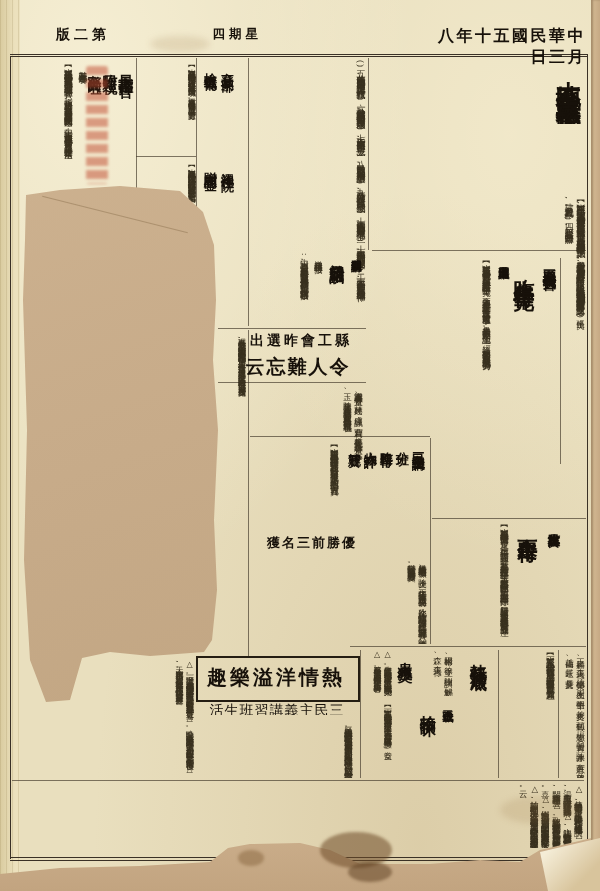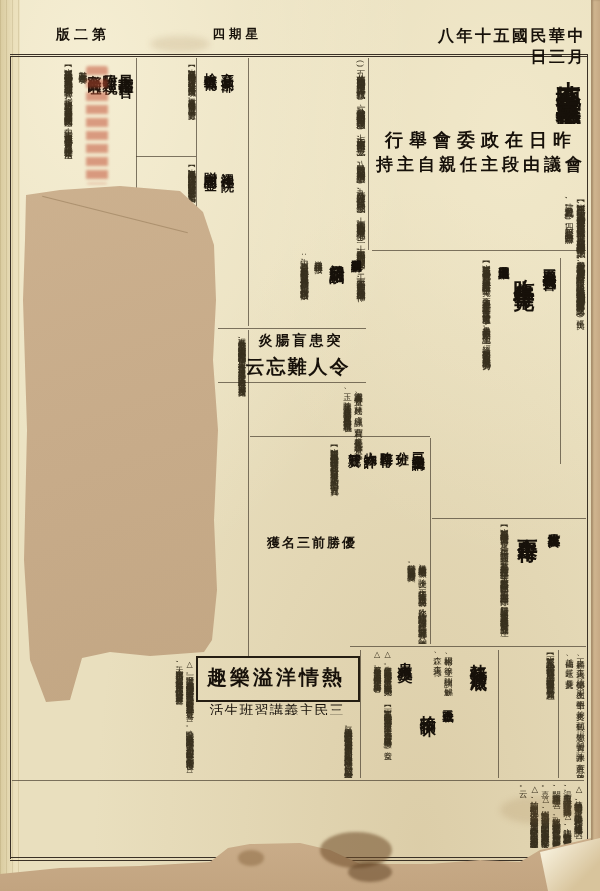--- a/index.html
+++ b/index.html
@@ -60,22 +60,20 @@
 
   <div class="binding"></div>
 
   <div class="abs hl rtl" style="left:424px;top:26px;width:162px;font-size:16px;letter-spacing:2.5px;text-align:right;z-index:2;">中華民國五十年八月三日</div>
   <div class="abs hl rtl" style="left:200px;top:26px;width:62px;font-size:12.5px;letter-spacing:4px;z-index:2;">星期四</div>
   <div class="abs hl rtl" style="left:52px;top:26px;width:58px;font-size:14px;letter-spacing:4px;z-index:2;">第二版</div>
 
   <div class="frame"></div>
 
   <div class="txt v hl" style="left:376px;top:60px;width:210px;height:64px;font-size:25px;line-height:35px;letter-spacing:4px;">本地區黨政軍擴大聯席會報</div>
-  <div class="txt hl rtl" style="left:376px;top:128px;width:210px;height:23px;font-size:18px;letter-spacing:6px;text-align:center;">昨日在政委會舉行</div>
-  <div class="txt hl rtl" style="left:376px;top:153px;width:210px;height:22px;font-size:17px;letter-spacing:4px;text-align:center;">會議由段主任親自主持</div>
   <div class="txt vbody" style="left:376px;top:196px;width:210px;height:120px;font-size:9px;">【本報訊】昨日下午三時,本地區黨政軍擴大聯席會報在政委會舉行,會議由段主任親自主持,各單位主官均出席,會報中並曾熱烈討論急待辦理事項,決議如下:(一)學齡兒童入學率,下半年希望達到百分之百。(二)萬安地區民防隊應加強編組,每月檢查一次。(三)民眾公墓應早日興建,定於九月一日動工。(四)示範村之設立,應即籌辦。</div>
   <div class="txt vbody" style="left:250px;top:60px;width:116px;height:264px;font-size:9px;">(五)萬曲地區實施防空演習,工作應認真辦理,澈底執行。(六)金沙及珠螺農業試驗所應即開辦,輔導農民增產。(七)大坵水道工程應即開工,早日完成。(八)民眾教育亟需加強,補習班應予續辦。(九)環島公路養護,分段實施,限期完成。(十)青年救國團活動中心籌建案,應早準備。(十一)本年雙十節均舉辦下列活動,歡迎各界參加。(十二)本年雙十節大會師,預定九三軍人節前完成各項準備工作。</div>
 
   <div class="txt v hl pre" style="left:88px;top:62px;width:46px;height:154px;font-size:15px;line-height:16px;letter-spacing:2px;">最高指揮官
 昨日巡視
 高登大坵</div>
   <div class="txt vbody" style="left:76px;top:64px;width:12px;height:150px;font-size:9px;">並與戰士共進午餐</div>
   <div class="txt vbody" style="left:16px;top:62px;width:58px;height:176px;">【本報訊】戰地最高指揮官昨日視察高登及大坵等地的防務,並慰問戍守第一線的官兵。指揮官於上午八時出發,抵高登時曾召集幹部講話,商談防務及生活問題。中午,指揮官在大坵與前線戰士共進午餐,並巡視各單位,瞭解士兵日常生活。</div>
 
   <div class="txt v hl pre" style="left:198px;top:62px;width:38px;height:92px;font-size:13px;line-height:17px;letter-spacing:2px;">高登某部
@@ -83,21 +81,21 @@
   <div class="txt vbody" style="left:138px;top:62px;width:58px;height:92px;font-size:8px;">【本報訊】高登某部為明瞭戰備情形,特組檢查小組分赴各地,檢查內務環境、工事構築及各項裝備保養,成績不佳者,將予處分。</div>
   <div class="txt v hl pre" style="left:198px;top:162px;width:38px;height:86px;font-size:13px;line-height:17px;letter-spacing:2px;">袍澤住院
 贈慰問金</div>
   <div class="txt vbody" style="left:138px;top:162px;width:58px;height:86px;font-size:8px;">【本報訊】某部隊長關懷住院袍澤,特贈慰問金以示體恤,聞該部官兵均深受感動,士氣益加高昂。</div>
 
   <div class="txt v hl" style="left:348px;top:252px;width:15px;height:94px;font-size:10.5px;">三民主義講習分班</div>
   <div class="txt v hl" style="left:326px;top:252px;width:20px;height:100px;font-size:15px;letter-spacing:1px;">定於明日結訓</div>
   <div class="txt vbody" style="left:312px;top:254px;width:12px;height:94px;font-size:8.5px;">希送訓單位屆時接送</div>
   <div class="txt vbody" style="left:252px;top:252px;width:58px;height:96px;">中設:努力是國家,縣府民教科長蒞班指導,及地方各界代表均到場參觀,致詞勉勵,講授科目均已授畢。</div>
 
-  <div class="txt hl rtl" style="left:240px;top:332px;width:122px;height:18px;font-size:14px;letter-spacing:3px;text-align:center;">突患盲腸炎</div>
+  <div class="txt hl rtl" style="left:240px;top:332px;width:122px;height:18px;font-size:14px;letter-spacing:3px;text-align:center;">縣工會昨選出</div>
   <div class="txt hl rtl" style="left:232px;top:354px;width:132px;height:24px;font-size:19px;letter-spacing:2px;text-align:center;">令人難忘云</div>
   <div class="txt vbody" style="left:252px;top:386px;width:112px;height:74px;">當選理事者有林寶堂、林建民、盧誠棟、曹寶利、林春仁等七人,監事林寶堂、林銓疇、陳金玉、陳金林三人,理事長為林春仁,並互選常務理監事,即日分別就職視事。</div>
   <div class="txt vbody" style="left:218px;top:332px;width:28px;height:326px;font-size:8px;">理事長林春仁致詞後,繼由來賓相繼致詞,勉勵會員團結合作,增加生產,改善會員生活,並通過提案三件,大會至下午一時始散會,情況熱烈,為歷屆所僅見云。</div>
 
   <div class="txt vbody" style="left:562px;top:258px;width:24px;height:206px;">廿日晚,突患盲腸炎,經緊急申請,即獲救治,脫險後特函致謝,並捐贈新台幣伍拾元,以之作購買醫藥品之用,而表謝意之忱。(張美民)</div>
   <div class="txt v hl" style="left:540px;top:258px;width:18px;height:150px;font-size:13.5px;letter-spacing:1px;">縣工會三屆代表大會</div>
   <div class="txt v hl" style="left:512px;top:262px;width:26px;height:170px;font-size:21px;letter-spacing:2px;">昨上午舉行完畢</div>
   <div class="txt v hl" style="left:496px;top:258px;width:15px;height:178px;font-size:11.5px;font-weight:normal;">選出理監事及通過議案三件</div>
   <div class="txt vbody" style="left:434px;top:258px;width:58px;height:206px;">【本報訊】江縣工會第三屆會員代表大會,昨日上午在縣議會辦公處舉行,中午十二時完畢。會中通過五十一年工作計劃草案,並修改會章,於十一時改選理監事。勞力是進步的生產原動力,不論土地、經濟,均賴勞力來開發拓展,而反共抗俄的鬥爭尤需勞力。</div>
 

